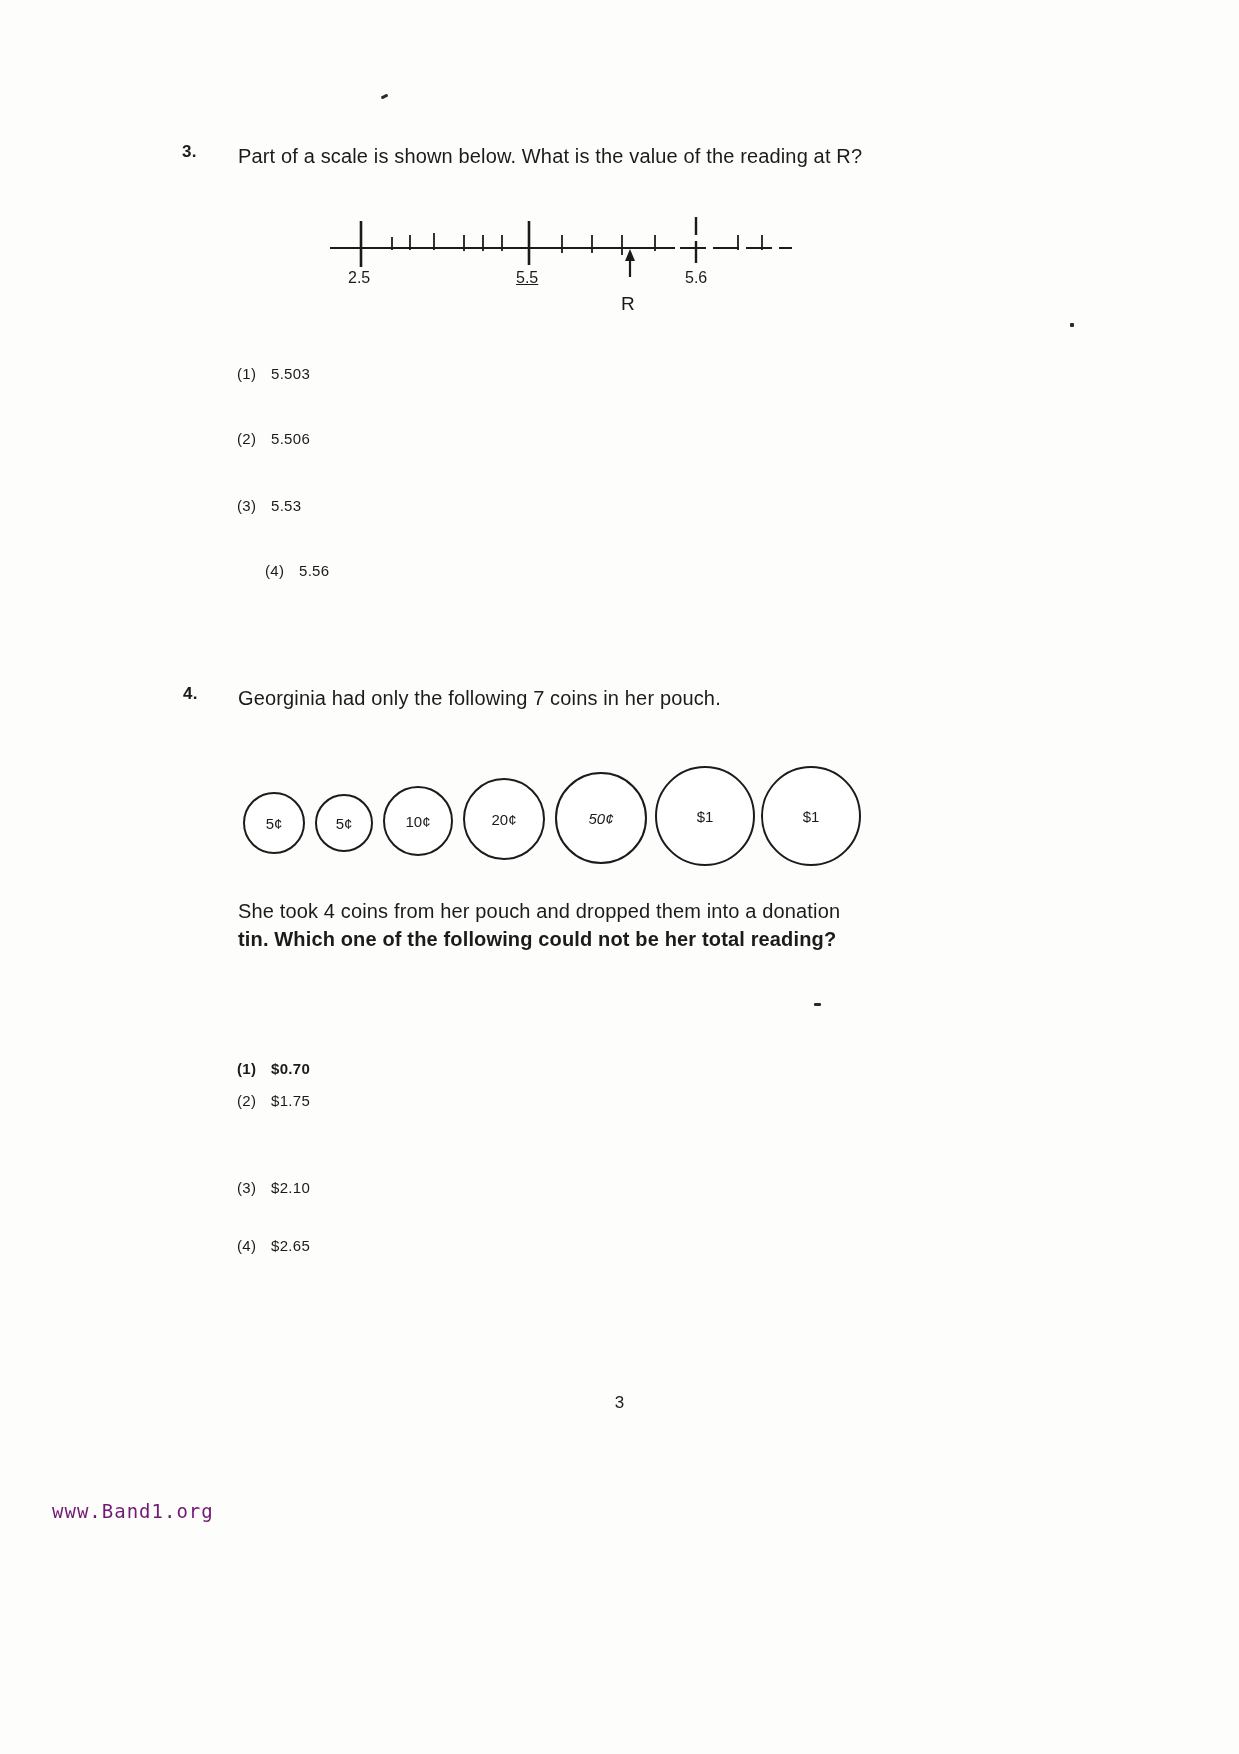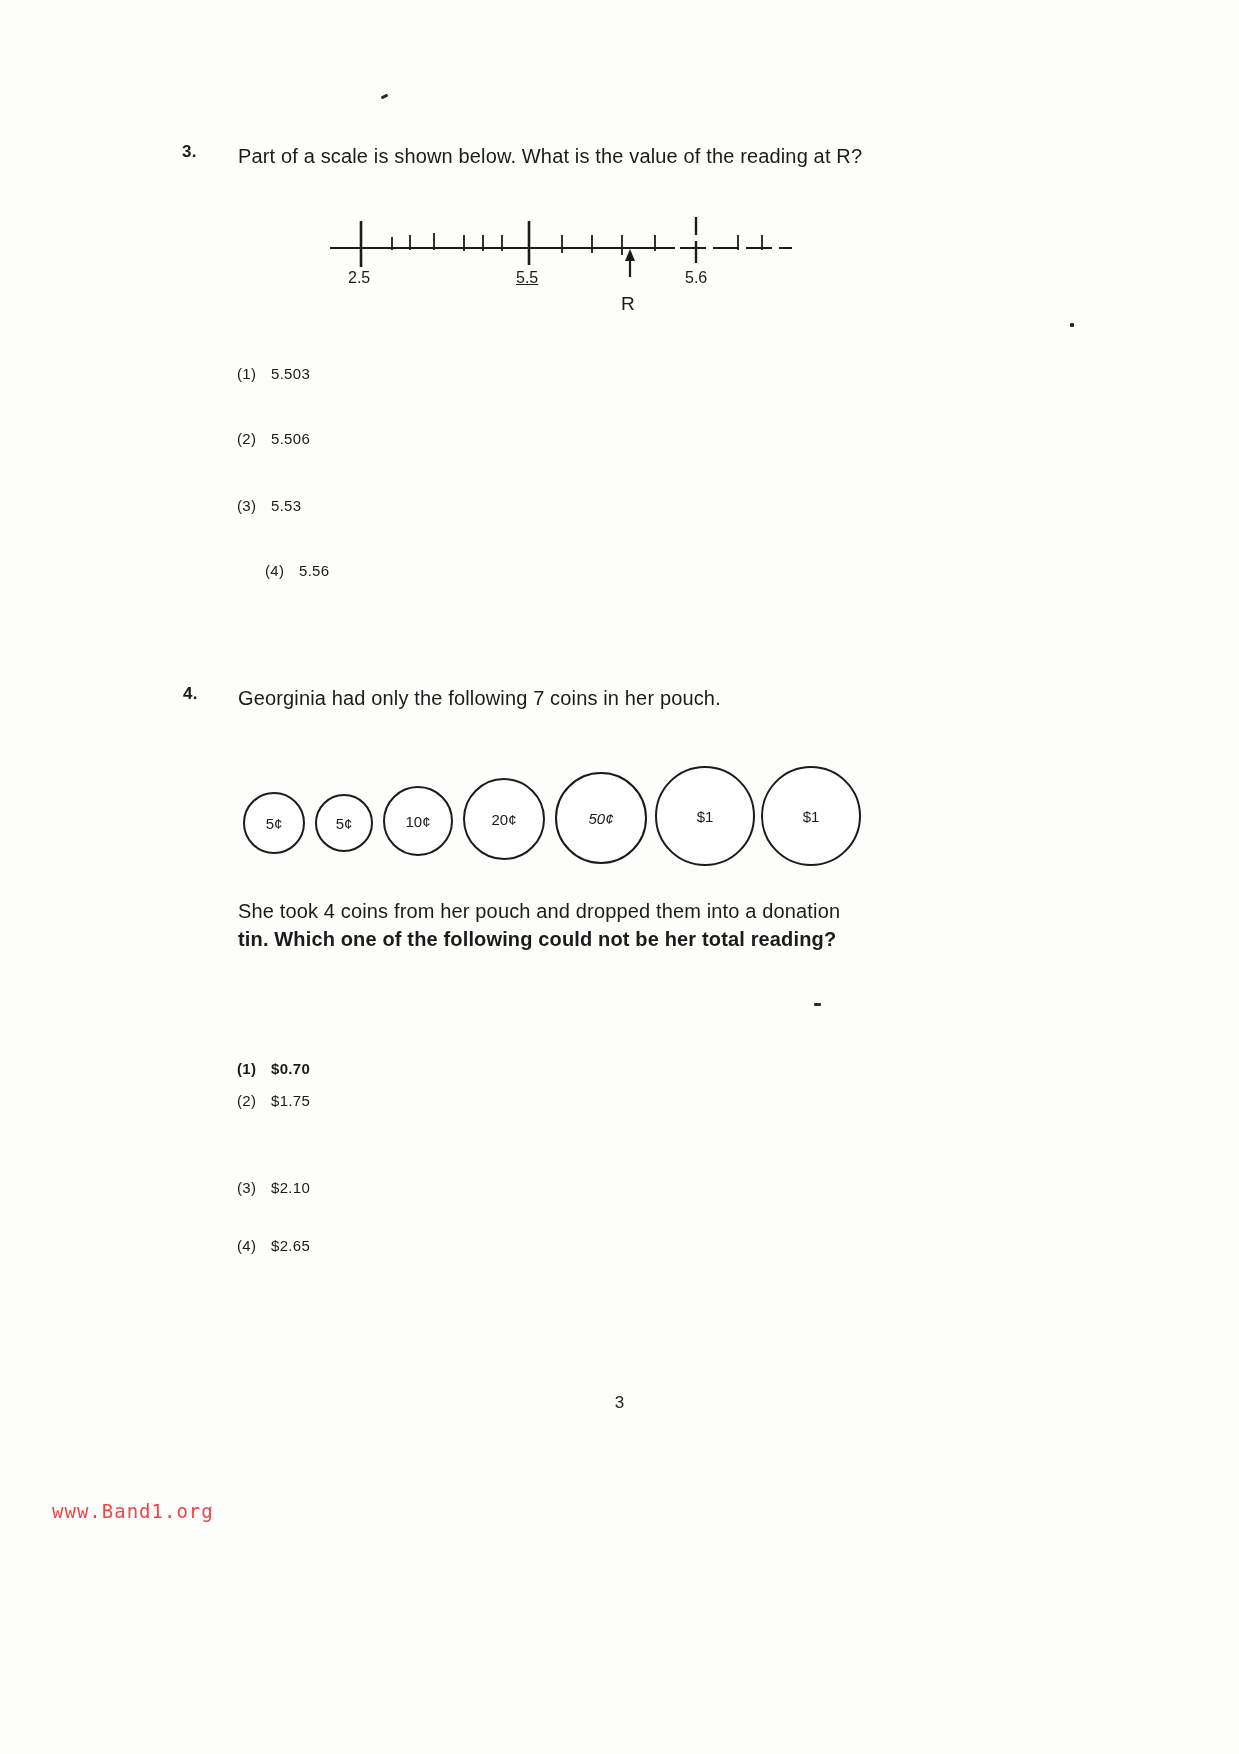--- a/index.html
+++ b/index.html
@@ -111,21 +111,21 @@
     font-size: 17px;
     color: #1b1b1b;
   }
   .watermark {
     position: absolute;
     left: 52px;
     top: 1500px;
     font-family: "DejaVu Sans Mono", monospace;
     font-size: 19px;
     letter-spacing: 1px;
-    color: #ef4444;
+    color: #701a75;
   }
 </style>
 </head>
 <body>
 
 <div class="page">
 
   <div class="speck" style="left:381px; top:95px; width:7px; height:3px; transform:rotate(-25deg);"></div>
   <div class="speck" style="left:1070px; top:323px; width:4px; height:4px;"></div>
   <div class="speck" style="left:814px; top:1003px; width:7px; height:3px;"></div>

